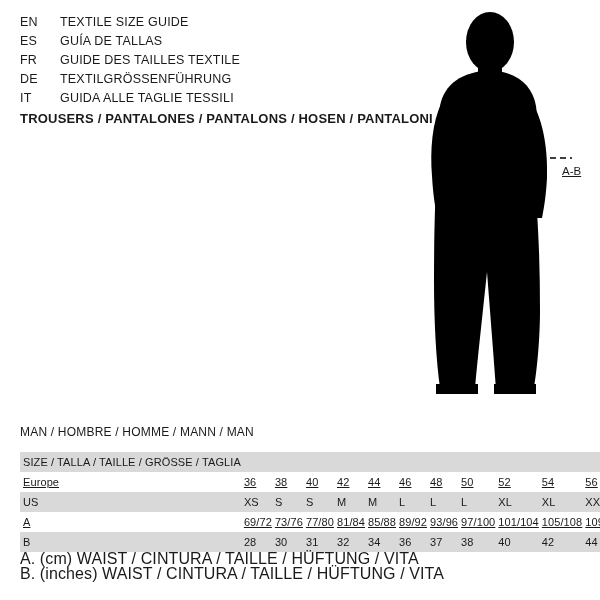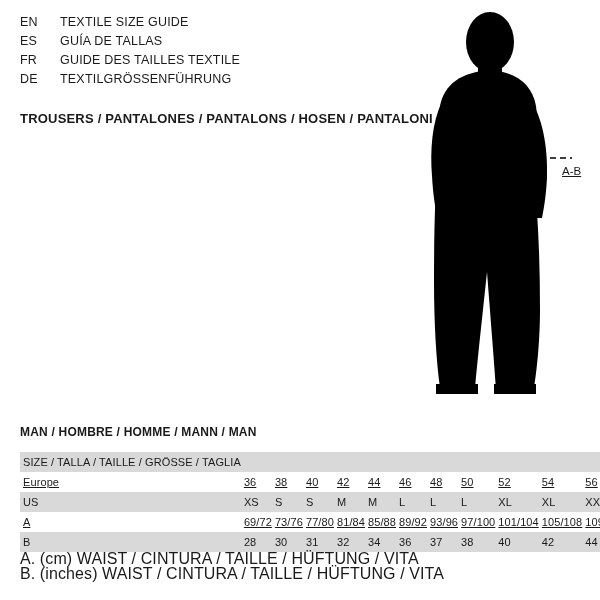--- a/index.html
+++ b/index.html
@@ -70,21 +70,21 @@
     color: #1a1a1a;
     text-decoration: underline;
   }
 
   
   .man-title {
     position: absolute;
     left: 20px;
     top: 425px;
     font-size: 12px;
-    font-weight: bold;
+    font-weight: normal;
     letter-spacing: 0.2px;
   }
 
   table.size-table {
     position: absolute;
     left: 20px;
     top: 452px;
     width: 562px;
     border-collapse: collapse;
     font-size: 11px;
@@ -135,20 +135,24 @@
       <span class="lang-code">ES</span>
       <span class="lang-text">GUÍA DE TALLAS</span>
     </div>
     <div class="lang-row">
       <span class="lang-code">FR</span>
       <span class="lang-text">GUIDE DES TAILLES TEXTILE</span>
     </div>
     <div class="lang-row">
       <span class="lang-code">DE</span>
       <span class="lang-text">TEXTILGRÖSSENFÜHRUNG</span>
+    </div>
+    <div class="lang-row">
+      <span class="lang-code">IT</span>
+      <span class="lang-text">GUIDA ALLE TAGLIE TESSILI</span>
     </div>
   </div>
 
   <div class="trousers-title">TROUSERS / PANTALONES / PANTALONS / HOSEN / PANTALONI</div>
 
   <div class="figure-wrap">
     <svg class="figure-svg" width="170" height="400" viewBox="0 0 170 400">
 
       <ellipse cx="70" cy="32" rx="24" ry="30" fill="#000000"></ellipse>
 

